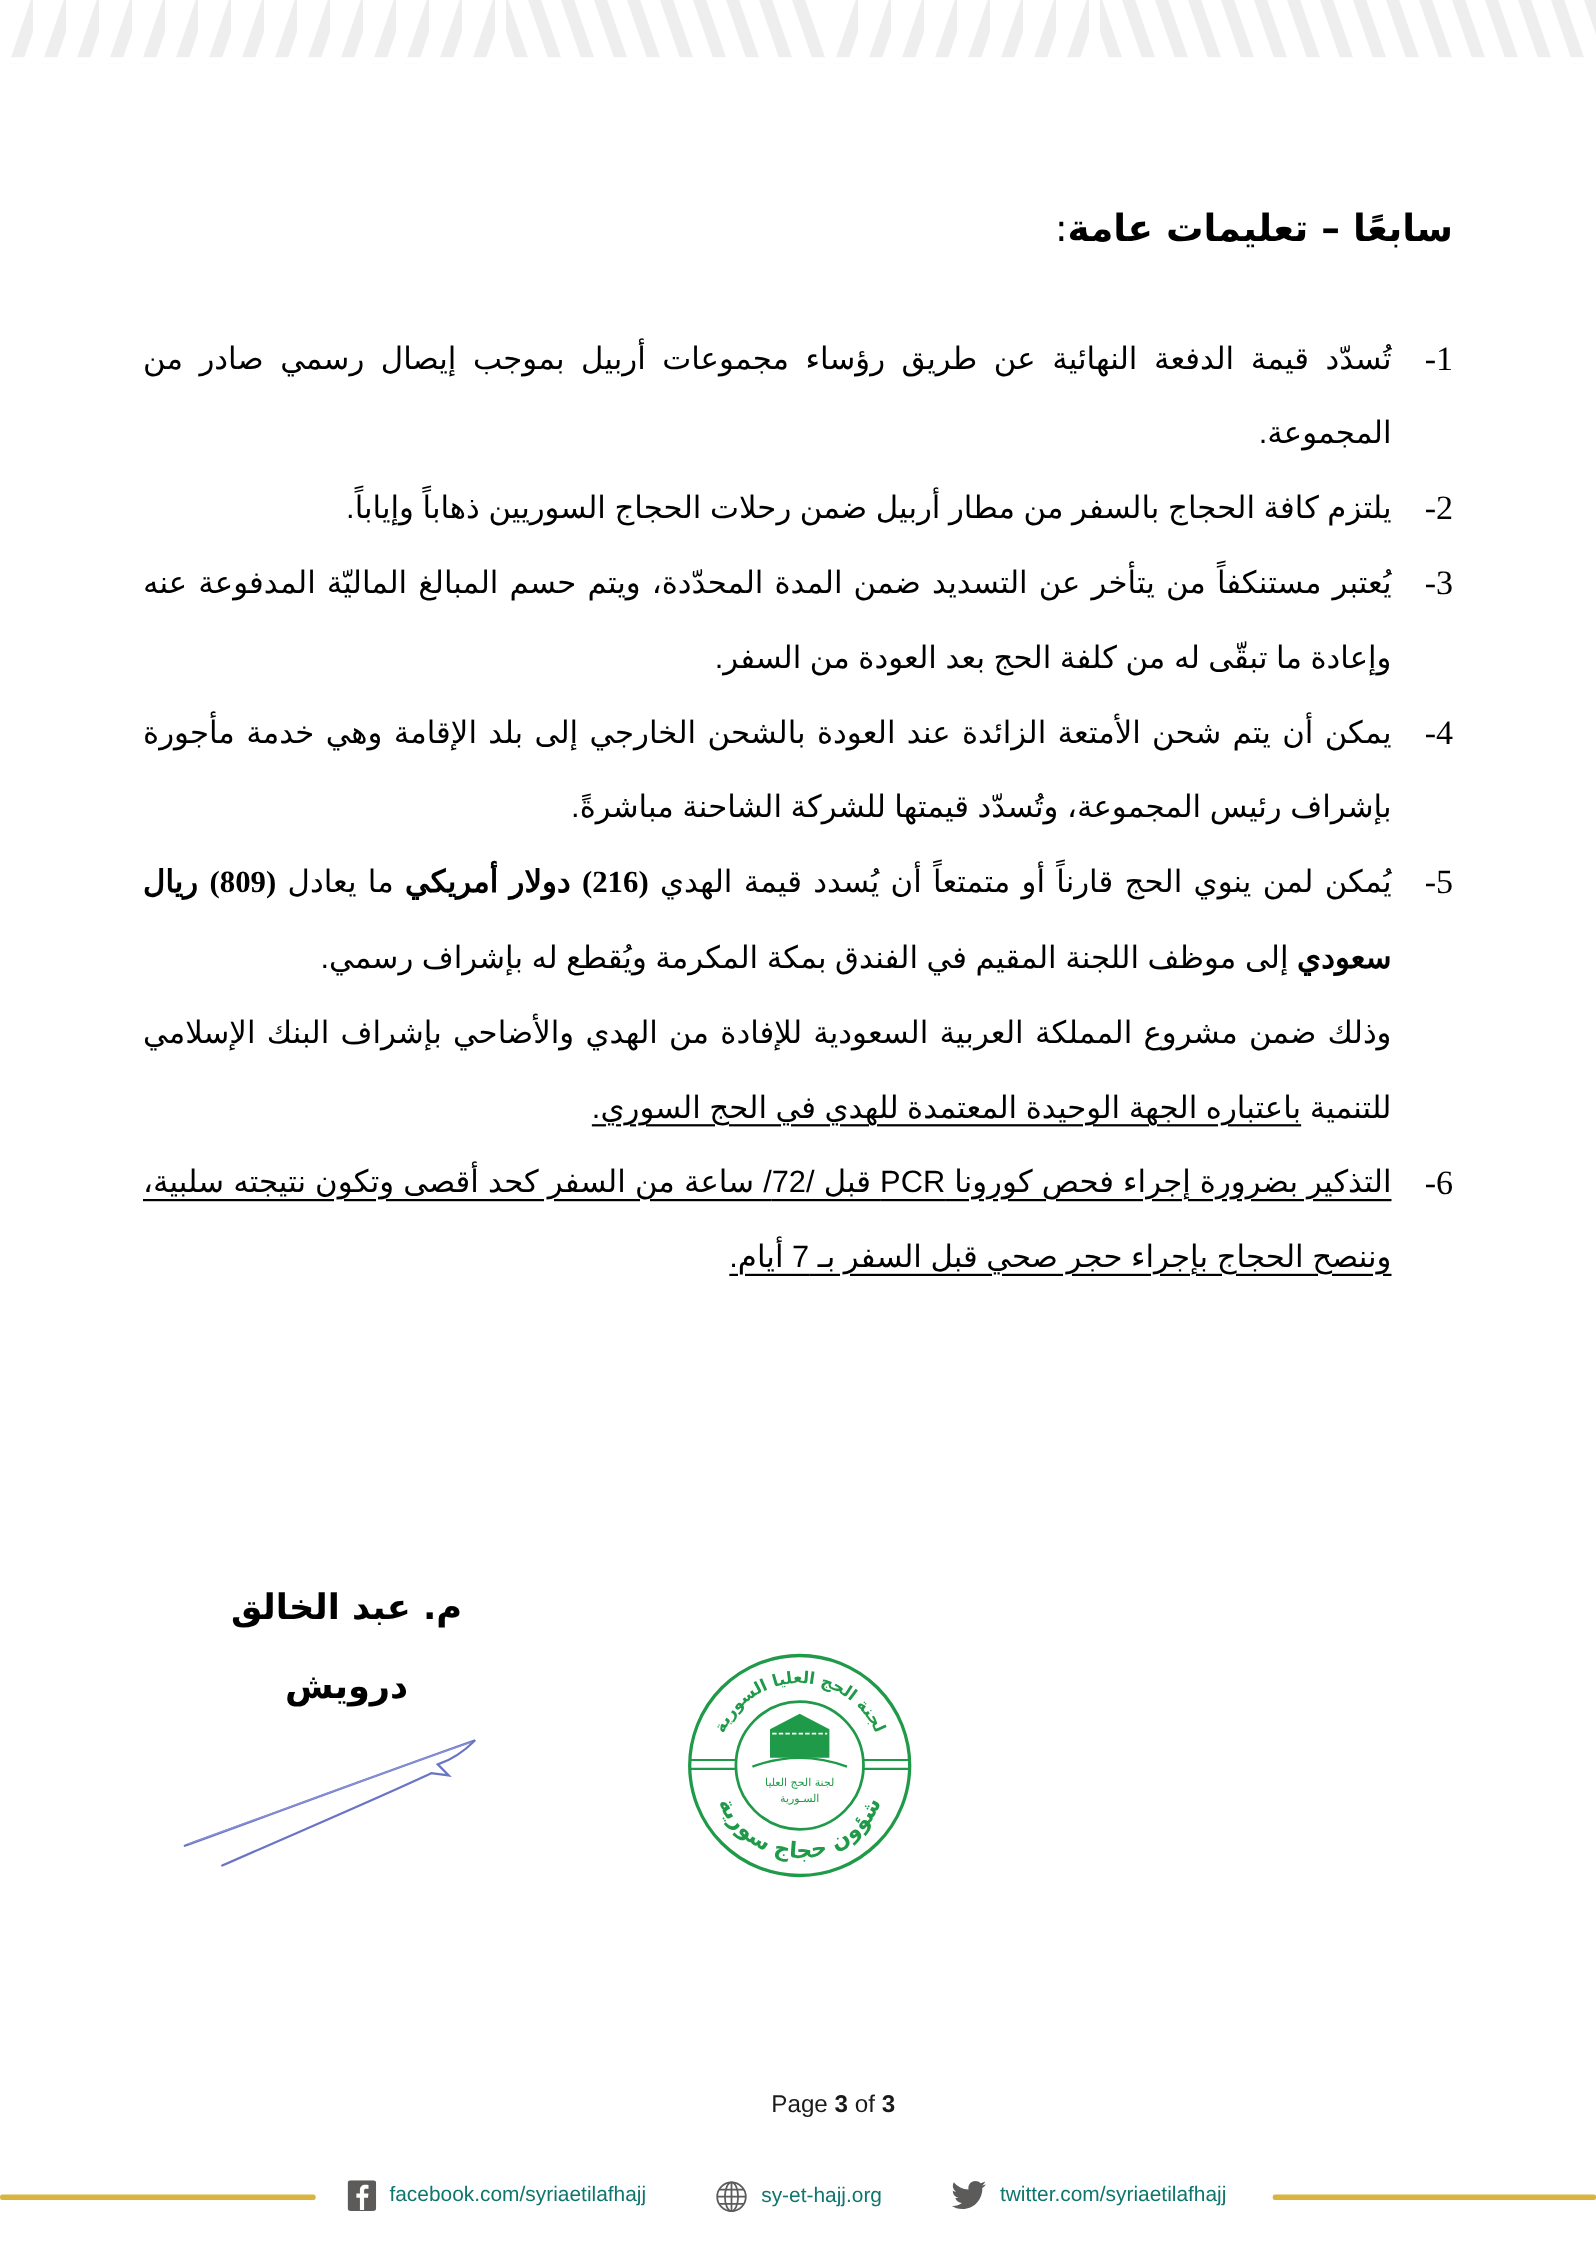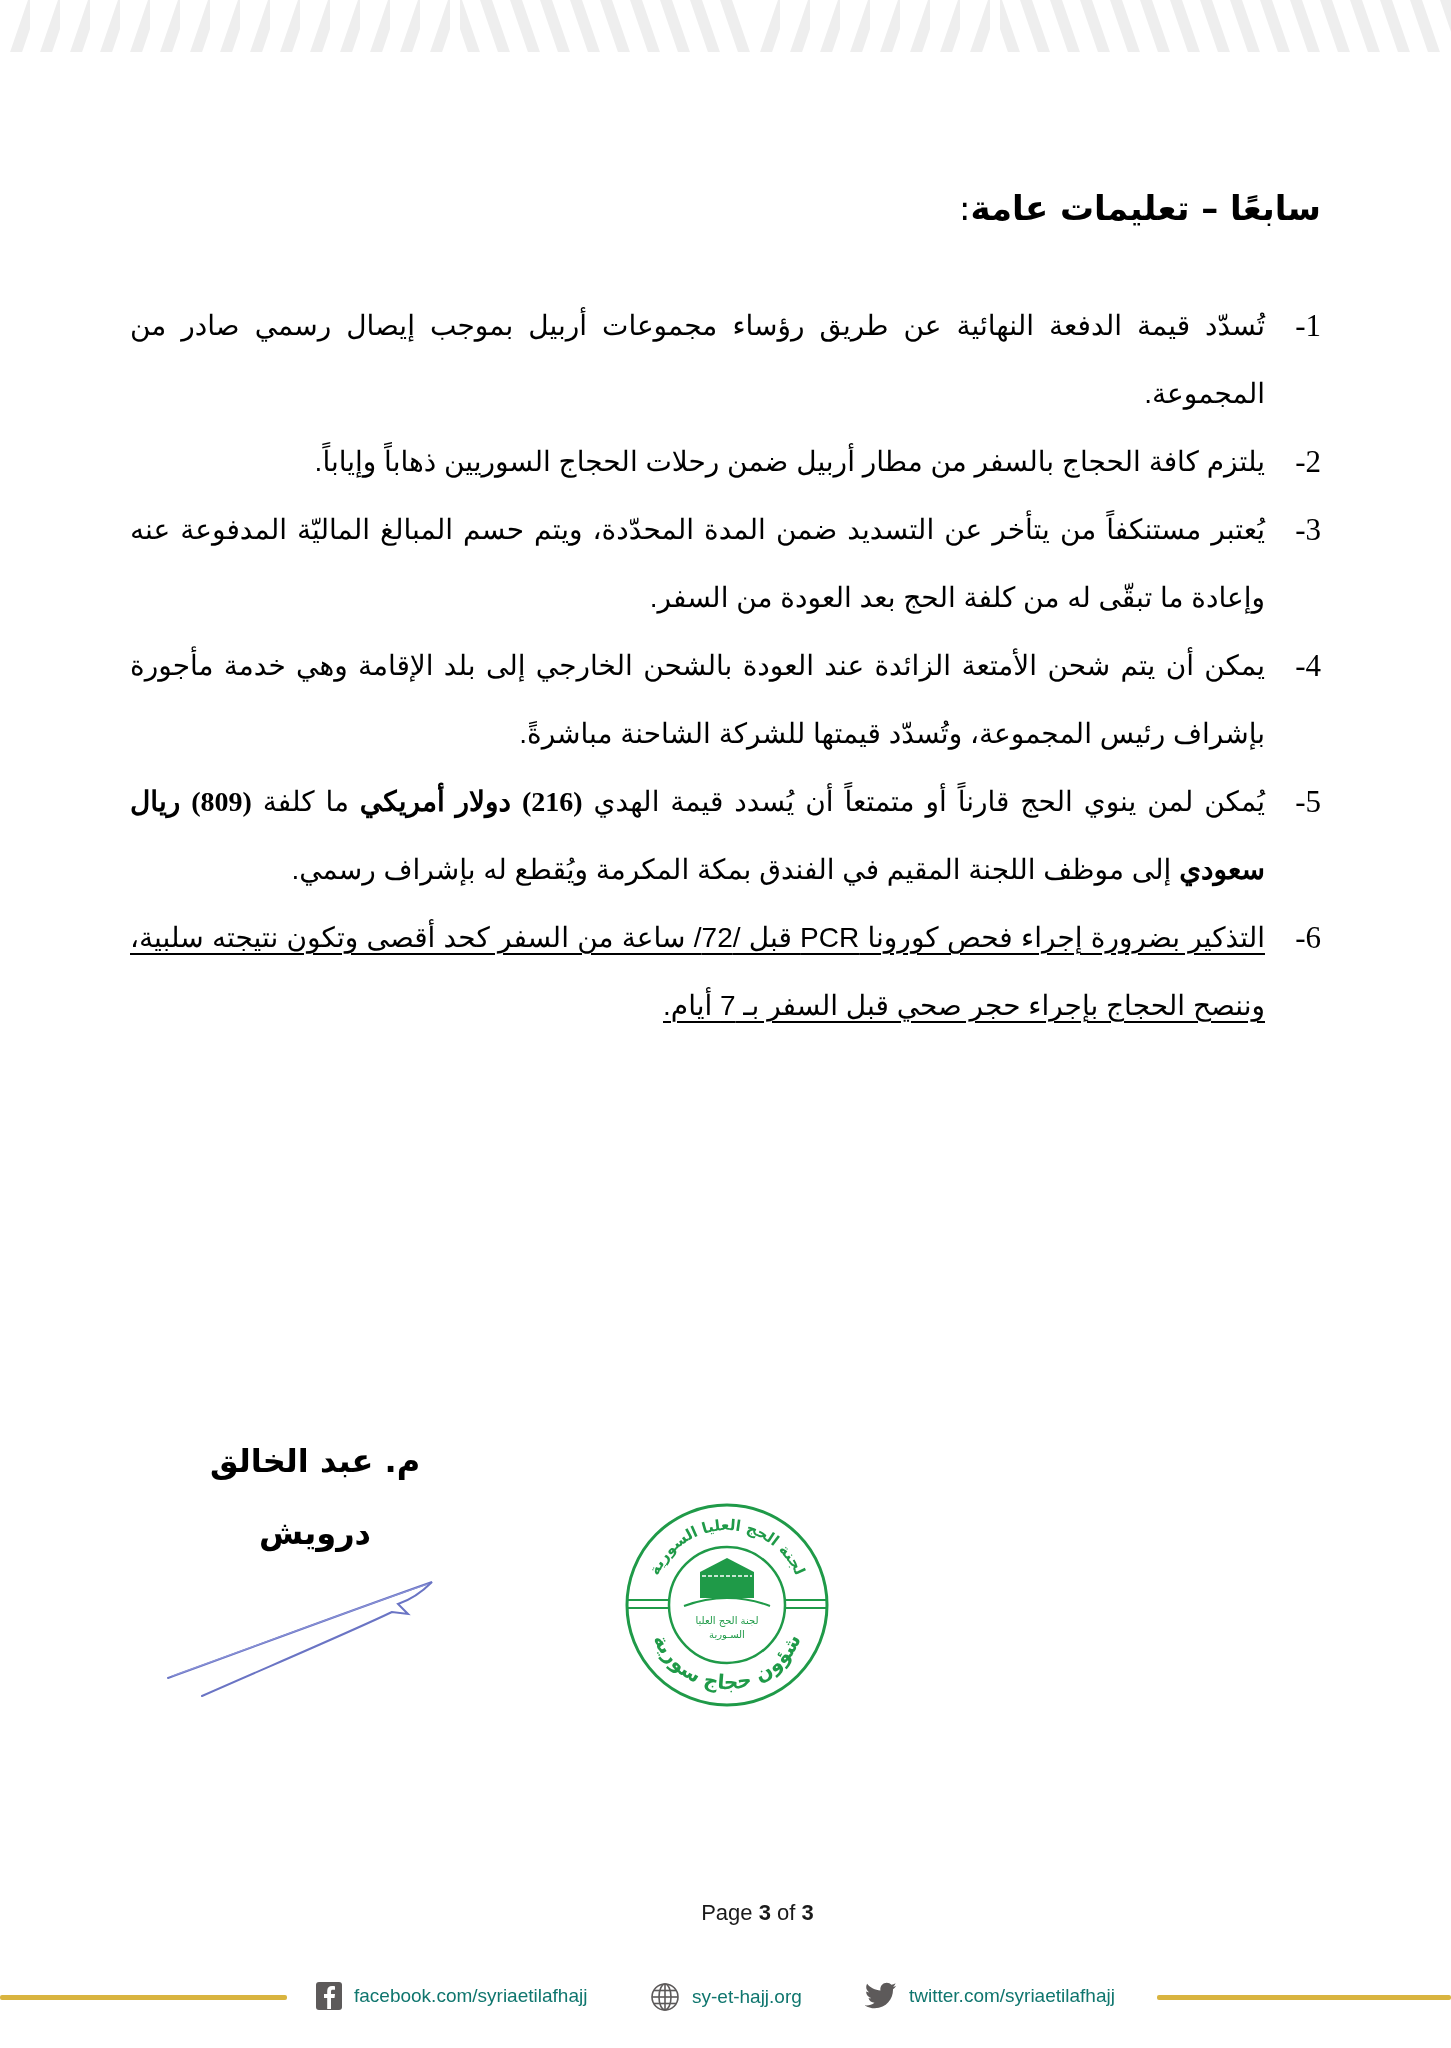--- a/index.html
+++ b/index.html
@@ -79,25 +79,29 @@
     <div class="num">4-</div>
     <div class="text">يمكن أن يتم شحن الأمتعة الزائدة عند العودة بالشحن الخارجي إلى بلد الإقامة وهي خدمة مأجورة بإشراف رئيس المجموعة، وتُسدّد قيمتها للشركة الشاحنة مباشرةً.</div>
   </div>
 
   <div class="item">
     <div class="num">5-</div>
     <div class="text">
       <span>يُمكن لمن ينوي الحج قارناً أو متمتعاً أن يُسدد قيمة الهدي</span>
       <span class="b num-serif">(216)</span>
       <span class="b">دولار أمريكي</span>
-      <span>ما كلفة</span>
+      <span>ما يعادل</span>
       <span class="b num-serif">(809)</span>
       <span class="b">ريال سعودي</span>
       <span>إلى موظف اللجنة المقيم في الفندق بمكة المكرمة ويُقطع له بإشراف رسمي.</span>
     </div>
+  </div>
+  <div class="para">
+    <span>وذلك ضمن مشروع المملكة العربية السعودية للإفادة من الهدي والأضاحي بإشراف البنك الإسلامي للتنمية</span>
+    <span class="u">باعتباره الجهة الوحيدة المعتمدة للهدي في الحج السوري.</span>
   </div>
 
   <div class="item">
     <div class="num">6-</div>
     <div class="text u">التذكير بضرورة إجراء فحص كورونا PCR قبل /72/ ساعة من السفر كحد أقصى وتكون نتيجته سلبية، وننصح الحجاج بإجراء حجر صحي قبل السفر بـ 7 أيام.</div>
   </div>
 </div>
 
 <div class="sig-name">
   <div>م. عبد الخالق درويش</div>

